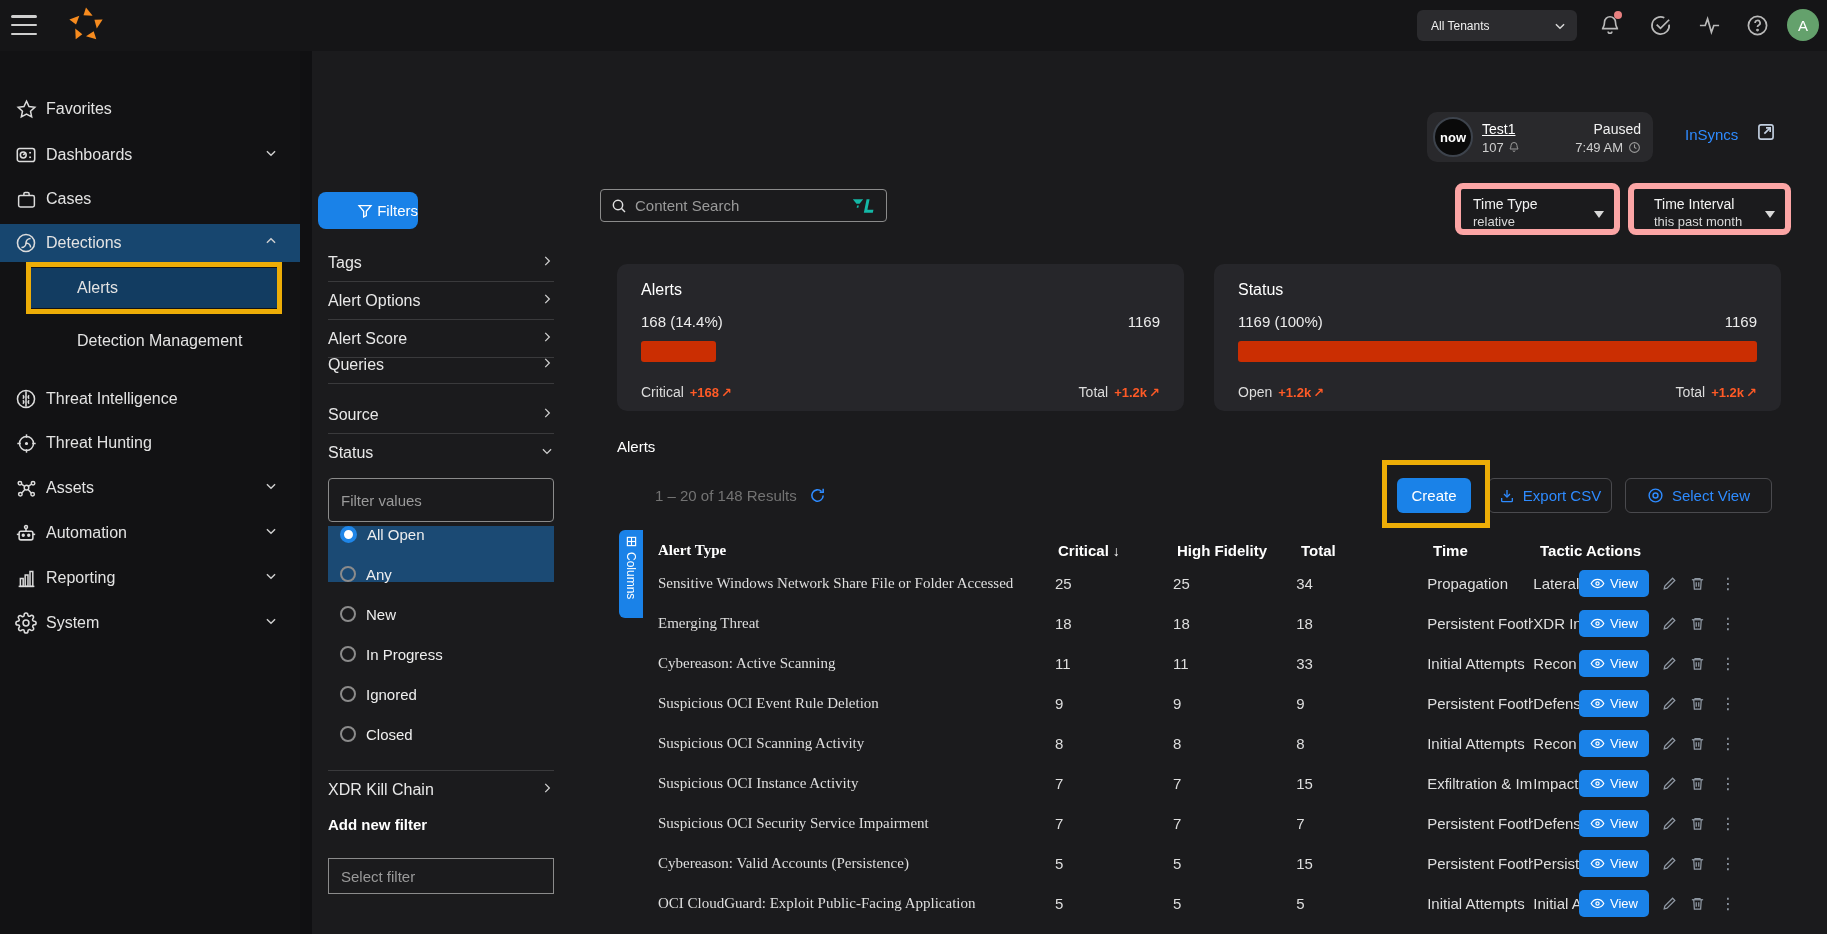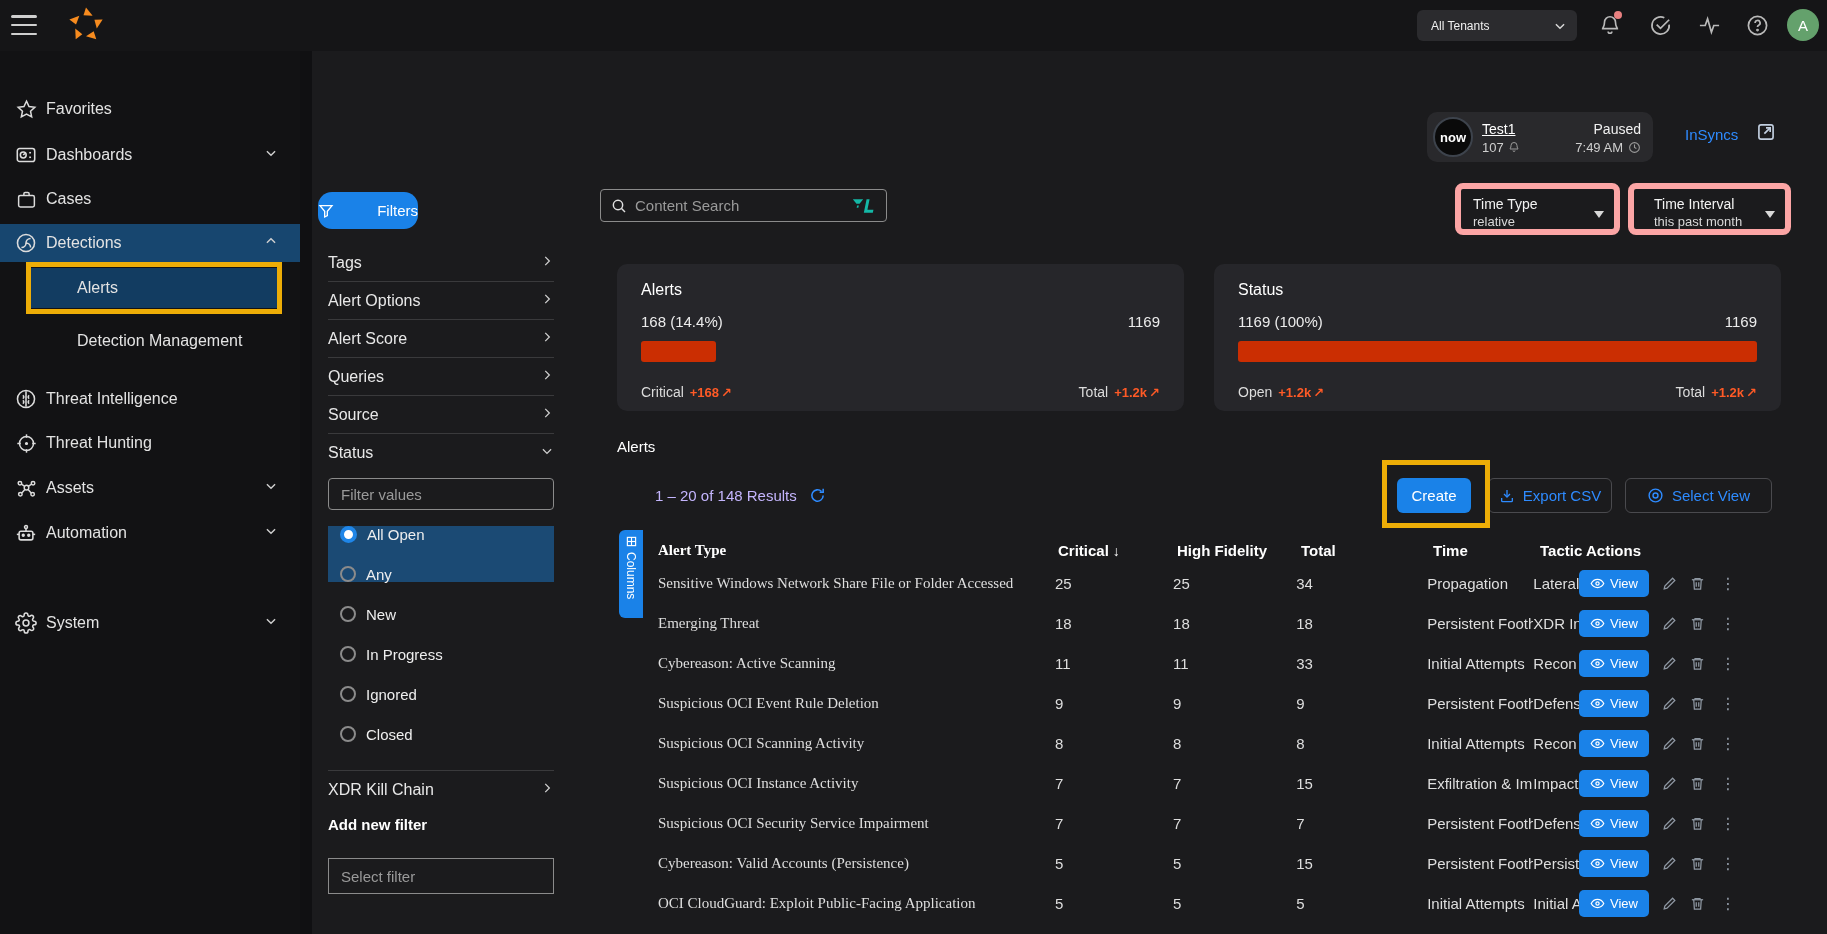--- a/index.html
+++ b/index.html
@@ -26,21 +26,21 @@
   .side-item .s-chev { position:absolute; right:22px; color:#cfcfcf; }
   .side-item.active { background:#17466f; }
   .sub-item { position:absolute; display:flex; align-items:center; font-size:16px; color:#e3e3e3; cursor:pointer; }
   .sub-item .s-label { position:absolute; left:46px; white-space:nowrap; }
   .sub-item.active { background:#123c61; }
 
   
   .annotation-box { position:absolute; border:5px solid #edad07; background:transparent; pointer-events:none; z-index:50; }
 
   
-  .filters-btn { position:absolute; left:318px; top:192px; width:100px; height:37px; background:#1a82e8; border:none; border-radius:14px; color:#fff; font-size:15px; display:flex; align-items:center; justify-content:space-between; gap:4px; cursor:pointer; font-family:inherit; }
+  .filters-btn { position:absolute; left:318px; top:192px; width:100px; height:37px; background:#1a82e8; border:none; border-radius:8px; color:#fff; font-size:15px; display:flex; align-items:center; justify-content:flex-end; gap:4px; cursor:pointer; font-family:inherit; }
   .fgroup { position:absolute; left:328px; width:226px; height:38px; display:flex; align-items:center; justify-content:space-between; font-size:16px; color:#e8e8e8; border-bottom:1px solid #3a3a3c; cursor:pointer; }
   .fgroup.last { border-bottom:none; }
   .fgroup .chev { color:#cfcfcf; }
   .f-input { position:absolute; left:328px; width:226px; background:transparent; border:1px solid #8b8b8b; border-radius:4px; color:#e6e6e6; font-size:15px; padding:0 12px; font-family:inherit; }
   .f-input::placeholder { color:#9a9a9a; }
   .radio-row { position:absolute; left:328px; width:226px; height:56px; display:flex; cursor:pointer; }
   .radio-row.selected { background:#1b4a74; }
   .radio { width:16px; height:16px; border-radius:50%; border:2px solid #8b8b8b; margin-left:12px; flex:none; }
   .radio.on { width:17px; height:17px; border:4px solid #1f86e8; background:#fff; }
   .radio-row .r-label { margin-left:10px; font-size:15px; color:#eee; }
@@ -73,21 +73,21 @@
   .card .c-title { font-size:16px; color:#fff; }
   .card .c-values { display:flex; justify-content:space-between; font-size:15px; color:#ececec; margin-top:14px; }
   .card .c-bar { margin-top:11px; height:21px; border-radius:3px; background:transparent; }
   .card .c-fill { height:21px; border-radius:3px; background:#cb2e02; }
   .card .c-footer { display:flex; justify-content:space-between; margin-top:22px; font-size:14px; color:#dcdcdc; }
   .delta { color:#ff5a26; font-size:13px; margin-left:6px; font-weight:bold; }
   .trend { color:#ff5a26; font-size:13px; margin-left:2px; font-weight:bold; }
 
   
   .section-title { position:absolute; left:617px; top:438px; font-size:15px; color:#fff; }
-  .results-line { position:absolute; left:655px; top:487px; font-size:15px; color:#c4b5fd; display:flex; align-items:center; gap:12px; }
+  .results-line { position:absolute; left:655px; top:487px; font-size:15px; color:#737373; display:flex; align-items:center; gap:12px; }
   .refresh { color:#2e8bff; cursor:pointer; display:flex; }
   .btn-blue { position:absolute; top:478px; height:35px; background:#1a82e8; color:#fff; border:none; border-radius:6px; font-size:15px; cursor:pointer; font-family:inherit; }
   .btn-ghost { position:absolute; top:478px; height:35px; background:transparent; border:1px solid #4a4a4e; border-radius:6px; color:#2e8bff; font-size:15px; display:flex; align-items:center; justify-content:center; gap:8px; cursor:pointer; font-family:inherit; }
 
   .columns-tab { position:absolute; left:619px; top:530px; width:24px; height:88px; background:#1a82e8; border-radius:6px 0 0 6px; color:#fff; display:flex; flex-direction:column; align-items:center; padding-top:6px; gap:5px; cursor:pointer; }
   .columns-tab .v-text { writing-mode:vertical-rl; font-size:12px; }
 
   .table { position:absolute; left:658px; top:537px; width:1080px; }
   .t-head { display:flex; font-size:15px; font-weight:bold; color:#fff; height:26px; align-items:center; }
   .t-row { display:flex; height:40px; align-items:center; font-size:15px; color:#dedede; }
@@ -275,20 +275,34 @@
             <line x1="2" y1="13.5" x2="4.5" y2="13.5"></line>
             <line x1="19.5" y1="13.5" x2="22" y2="13.5"></line>
           </svg>
         </span>
       <span class="s-label">Automation</span>
       <span class="s-chev"><svg width="14" height="14" viewBox="0 0 24 24" fill="none" stroke="currentColor" stroke-width="2.4">
             <polyline points="5 9 12 16 19 9"></polyline>
           </svg></span>
     </div>
 
+    <div class="side-item" style="top:508px;">
+      <span class="s-icon">
+          <svg width="21" height="21" viewBox="0 0 24 24" fill="none" stroke="currentColor" stroke-width="1.7">
+            <line x1="3" y1="21" x2="21" y2="21"></line>
+            <rect x="5" y="12" width="3.2" height="9"></rect>
+            <rect x="10.5" y="8" width="3.2" height="13"></rect>
+            <rect x="16" y="4" width="3.2" height="17"></rect>
+          </svg>
+        </span>
+      <span class="s-label">Reporting</span>
+      <span class="s-chev"><svg width="14" height="14" viewBox="0 0 24 24" fill="none" stroke="currentColor" stroke-width="2.4">
+            <polyline points="5 9 12 16 19 9"></polyline>
+          </svg></span>
+    </div>
 
     <div class="side-item" style="top:553px;">
       <span class="s-icon">
           <svg width="22" height="22" viewBox="0 0 24 24" fill="none" stroke="currentColor" stroke-width="1.7">
             <circle cx="12" cy="12" r="3.2"></circle>
             <path d="M19.4 15a1.6 1.6 0 0 0 .32 1.76l.06.06a2 2 0 1 1-2.83 2.83l-.06-.06a1.6 1.6 0 0 0-1.76-.32 1.6 1.6 0 0 0-1 1.47V21a2 2 0 1 1-4 0v-.09a1.6 1.6 0 0 0-1-1.47 1.6 1.6 0 0 0-1.76.32l-.06.06a2 2 0 1 1-2.83-2.83l.06-.06a1.6 1.6 0 0 0 .32-1.76 1.6 1.6 0 0 0-1.47-1H3a2 2 0 1 1 0-4h.09a1.6 1.6 0 0 0 1.47-1 1.6 1.6 0 0 0-.32-1.76l-.06-.06a2 2 0 1 1 2.83-2.83l.06.06a1.6 1.6 0 0 0 1.76.32H9a1.6 1.6 0 0 0 1-1.47V3a2 2 0 1 1 4 0v.09a1.6 1.6 0 0 0 1 1.47 1.6 1.6 0 0 0 1.76-.32l.06-.06a2 2 0 1 1 2.83 2.83l-.06.06a1.6 1.6 0 0 0-.32 1.76V9a1.6 1.6 0 0 0 1.47 1H21a2 2 0 1 1 0 4h-.09a1.6 1.6 0 0 0-1.47 1z"></path>
           </svg>
         </span>
       <span class="s-label">System</span>
       <span class="s-chev"><svg width="14" height="14" viewBox="0 0 24 24" fill="none" stroke="currentColor" stroke-width="2.4">
@@ -319,40 +333,40 @@
     <span class="chev"><svg width="14" height="14" viewBox="0 0 24 24" fill="none" stroke="currentColor" stroke-width="2.2">
           <polyline points="9 5 16 12 9 19"></polyline>
         </svg></span>
   </div>
   <div class="fgroup" style="top:320px;">
     <span>Alert Score</span>
     <span class="chev"><svg width="14" height="14" viewBox="0 0 24 24" fill="none" stroke="currentColor" stroke-width="2.2">
           <polyline points="9 5 16 12 9 19"></polyline>
         </svg></span>
   </div>
-  <div class="fgroup" style="top:358px;">
+  <div class="fgroup" style="top:346px;">
     <span>Queries</span>
     <span class="chev"><svg width="14" height="14" viewBox="0 0 24 24" fill="none" stroke="currentColor" stroke-width="2.2">
           <polyline points="9 5 16 12 9 19"></polyline>
         </svg></span>
   </div>
   <div class="fgroup" style="top:396px;">
     <span>Source</span>
     <span class="chev"><svg width="14" height="14" viewBox="0 0 24 24" fill="none" stroke="currentColor" stroke-width="2.2">
           <polyline points="9 5 16 12 9 19"></polyline>
         </svg></span>
   </div>
   <div class="fgroup last" style="top:434px;">
     <span>Status</span>
     <span class="chev"><svg width="14" height="14" viewBox="0 0 24 24" fill="none" stroke="currentColor" stroke-width="2.2">
           <polyline points="5 9 12 16 19 9"></polyline>
         </svg></span>
   </div>
 
-  <input class="f-input" style="top: 478px; height: 32px;" placeholder="Filter values">
+  <input class="f-input" style="top: 478px; height: 44px;" placeholder="Filter values">
 
   <div class="radio-row selected" style="top:526px;">
     <span class="radio on"></span>
     <span class="r-label">All Open</span>
   </div>
   <div class="radio-row" style="top:566px;">
     <span class="radio"></span>
     <span class="r-label">Any</span>
   </div>
   <div class="radio-row" style="top:606px;">

